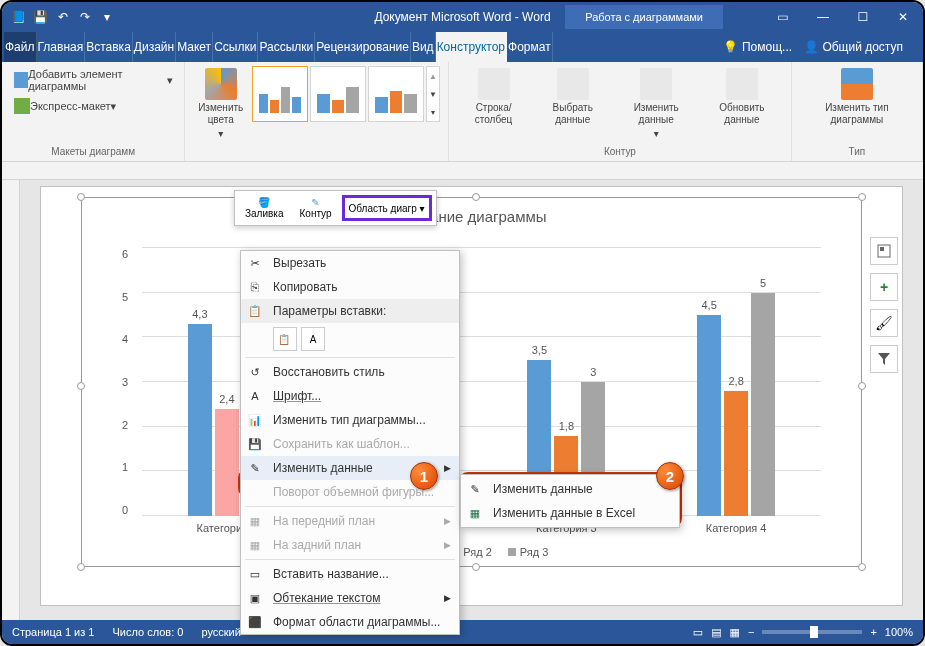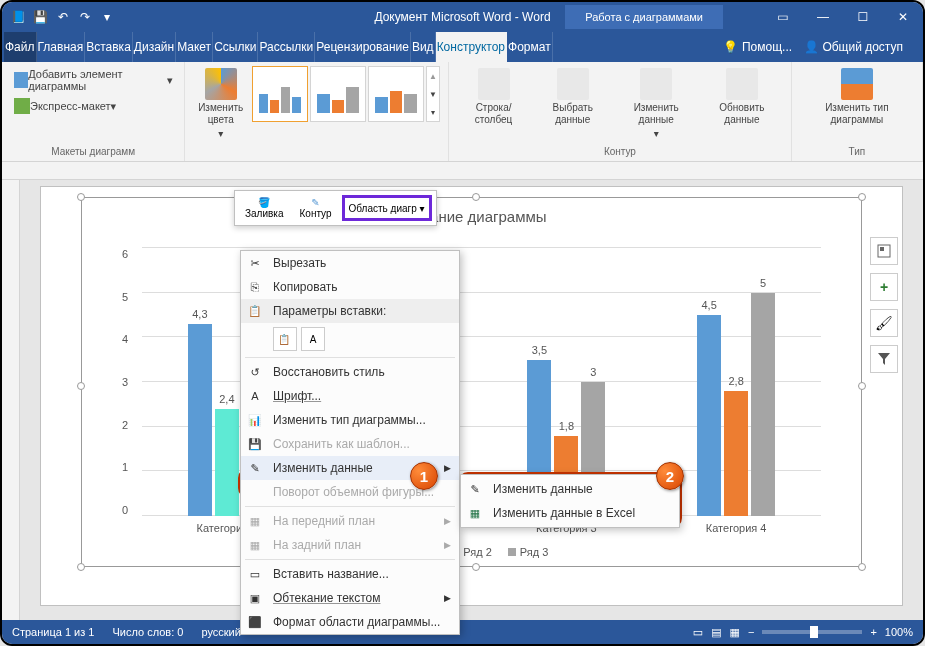--- a/index.html
+++ b/index.html
@@ -247,21 +247,21 @@
               <div class="gridline" style="bottom: 50%;"></div>
               <div class="gridline" style="bottom: 66.6667%;"></div>
               <div class="gridline" style="bottom: 83.3333%;"></div>
               <div class="gridline" style="bottom: 100%;"></div>
             </div>
           <div class="bars-area" id="bars">
               <div class="cat-group">
                 <div class="bar" style="height: 71.6667%; background: rgb(91, 155, 213);">
                   <div class="bar-label">4,3</div>
                 </div>
-                <div class="bar" style="height: 40%; background: #5eead4;">
+                <div class="bar" style="height: 40%; background: #fca5a5;">
                   <div class="bar-label">2,4</div>
                 </div>
                 <div class="bar" style="height: 33.3333%; background: rgb(165, 165, 165);">
                   <div class="bar-label">2</div>
                 </div>
               </div>
               <div class="cat-group">
                 <div class="bar" style="height: 41.6667%; background: rgb(91, 155, 213);">
                   <div class="bar-label">2,5</div>
                 </div>

